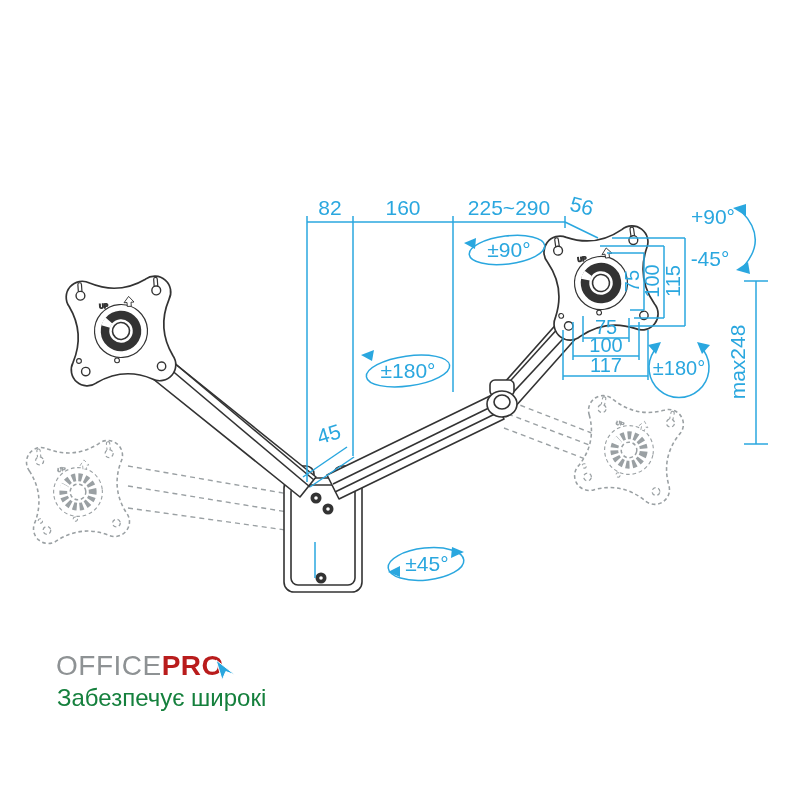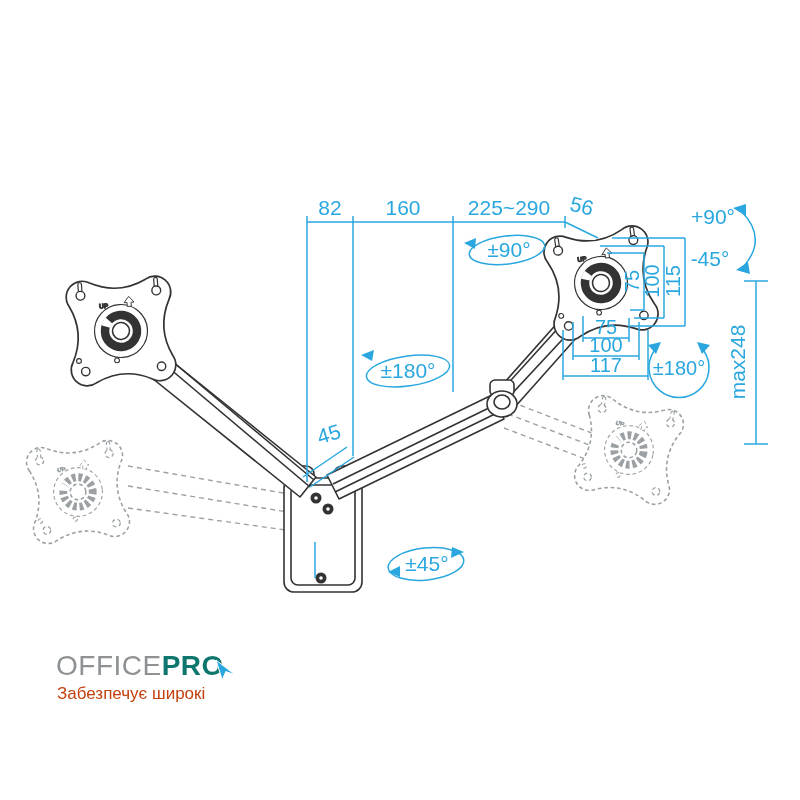--- a/index.html
+++ b/index.html
@@ -13,24 +13,24 @@
   .artfill{fill:#ffffff;stroke:#333333;stroke-width:1.6;stroke-linejoin:round;}
   .ghostline{fill:none;stroke:#9aa0a3;stroke-width:1.4;stroke-dasharray:5 4;}
   
   .dim{stroke:#2aa7df;stroke-width:1.5;fill:none;}
   .dimtxt{fill:#2aa7df;font-size:21px;font-family:"Liberation Sans",sans-serif;}
   .dimtxt.small{font-size:20px;}
   .arrow{fill:#2aa7df;stroke:none;}
   
   .brand{position:absolute;left:56px;top:650px;font-size:28px;letter-spacing:.5px;}
   .brand .b1{color:#8e9294;font-weight:400;margin-top:46px;}
-  .brand .b2{color:#0f766e;font-weight:700;}
+  .brand .b2{color:#b91c1c;font-weight:700;}
   .brand .cursor{position:absolute;right:-12px;top:9px;}
-  .tagline{position:absolute;left:57px;top:683px;font-size:17px;line-height:1.28;
-           color:#c2410c;font-weight:400;}
+  .tagline{position:absolute;left:57px;top:683px;font-size:24px;line-height:1.28;
+           color:#15803d;font-weight:400;}
 </style>
 </head>
 <body>
 
 <div class="page">
 
 <svg class="diagram" width="800" height="800" viewBox="0 0 800 800">
 
   <defs>
     <g id="vesa">

